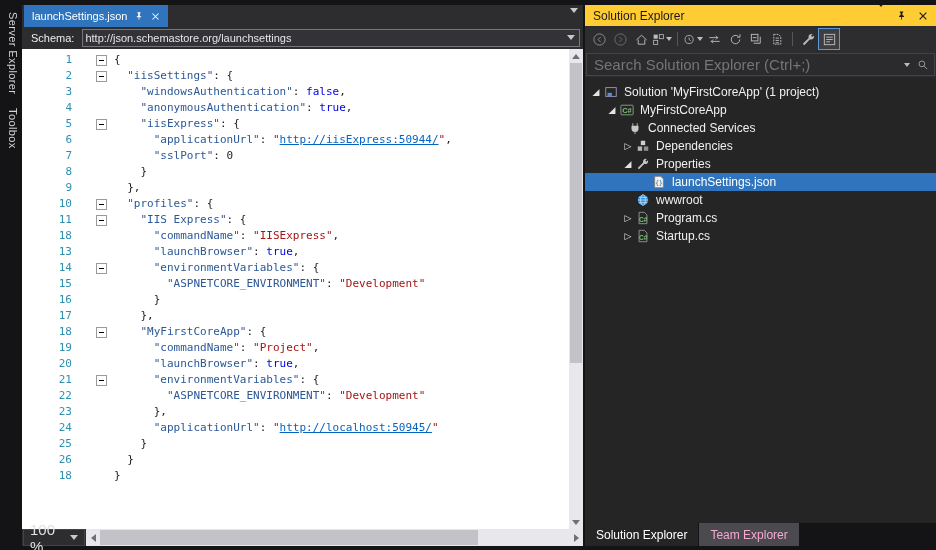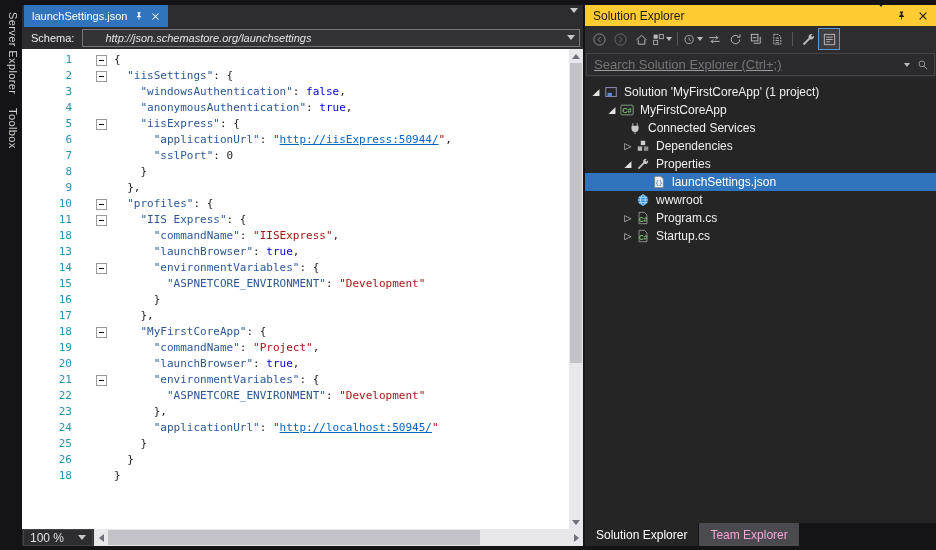--- a/index.html
+++ b/index.html
@@ -16,21 +16,21 @@
 
   
   .editor{position:absolute;left:22px;top:5px;width:561px;bottom:4px;background:var(--chrome);}
   .tab-bar{position:relative;height:22px;background:transparent;}
   .doc-tab{position:absolute;left:2px;top:0;height:22px;background:var(--accent);color:#fff;font-size:11px;display:flex;align-items:center;gap:7px;padding:0 8px;}
   .tab-overflow{position:absolute;right:5px;top:8px;}
   .tri-down{width:0;height:0;border-left:4px solid transparent;border-right:4px solid transparent;border-top:5px solid #c8c8c8;}
   .tri-down.dark{border-top-color:#1c1c1c;}
   .schema-bar{position:absolute;top:22px;left:0;right:0;height:22px;display:flex;align-items:center;padding-left:9px;gap:8px;box-sizing:border-box;}
   .schema-label{color:#ececec;font-size:11px;flex:none;}
-  .schema-combo{flex:1;height:16px;margin-right:3px;background:#333337;border:1px solid #76767a;display:flex;align-items:center;color:#e6e6e6;font-size:11px;padding-left:22px;position:relative;font-style:italic;}
+  .schema-combo{flex:1;height:16px;margin-right:3px;background:#333337;border:1px solid #76767a;display:flex;align-items:center;color:#e6e6e6;font-size:11px;padding-left:2px;position:relative;}
   .schema-combo .tri-down{position:absolute;right:4px;top:5px;}
 
   .editor-body{position:absolute;top:44px;left:0;right:14px;bottom:17px;background:var(--editor-bg);overflow:hidden;padding-top:3px;}
   .code-row{display:flex;height:16px;line-height:16px;font-family:"DejaVu Sans Mono","Liberation Mono",monospace;font-size:11px;}
   .ln{flex:none;width:50px;text-align:right;padding-right:10px;color:var(--line-number);}
   .foldcol{flex:none;width:16px;margin-left:14px;display:flex;align-items:center;}
   .foldbox{width:9px;height:9px;border:1px solid #9a9a9a;background:#fff;position:relative;display:inline-block;}
   .foldbox::after{content:"";position:absolute;left:2px;right:2px;top:4px;height:1px;background:#000;}
   .code{white-space:pre;padding-left:2px;color:#1e1e1e;}
   .tk-p{color:var(--json-property);}
@@ -42,40 +42,40 @@
   .vscroll{position:absolute;top:44px;right:0;width:14px;bottom:17px;background:#e8e8ec;}
   .vthumb{position:absolute;left:1px;right:1px;top:14px;height:300px;background:#c2c2c8;}
   .sbtn{position:absolute;width:14px;height:14px;display:flex;align-items:center;justify-content:center;}
   .arr{width:0;height:0;}
   .arr.up{border-left:4px solid transparent;border-right:4px solid transparent;border-bottom:5px solid #6f6f7a;}
   .arr.down{border-left:4px solid transparent;border-right:4px solid transparent;border-top:5px solid #6f6f7a;}
   .arr.left{border-top:4px solid transparent;border-bottom:4px solid transparent;border-right:5px solid #6f6f7a;}
   .arr.right{border-top:4px solid transparent;border-bottom:4px solid transparent;border-left:5px solid #6f6f7a;}
 
   .editor-bottom{position:absolute;left:0;right:0;bottom:0;height:17px;display:flex;align-items:stretch;background:var(--chrome);}
-  .zoom{width:70px;flex:none;display:flex;align-items:center;justify-content:space-between;padding:0 6px;color:#e2e2e2;font-size:12px;border:1px solid #434346;box-sizing:border-box;margin:0 1px;}
+  .zoom{width:62px;flex:none;display:flex;align-items:center;justify-content:space-between;padding:0 6px;color:#e2e2e2;font-size:15px;border:1px solid #434346;box-sizing:border-box;margin:0 1px;}
   .hscroll{flex:1;background:#e8e8ec;position:relative;}
   .hthumb{position:absolute;top:1px;bottom:1px;left:14px;width:76%;background:#c2c2c8;}
   .hscroll .sbtn{top:1px;height:15px;}
   .hscroll .sbtn.left-btn{left:0;}
   .hscroll .sbtn.right-btn{right:0;}
 
   
   .sepanel{position:absolute;left:585px;top:5px;right:0;bottom:27px;background:var(--panel);display:flex;flex-direction:column;overflow:hidden;}
   .se-title{height:21px;background:var(--title-active-bg);display:flex;align-items:center;padding:0 8px;flex:none;}
   .se-title-text{font-size:12px;color:#1a1a1a;flex:1;}
   .se-title-icons{display:flex;gap:11px;align-items:center;}
   .se-toolbar{height:26px;background:var(--chrome);display:flex;align-items:center;padding:0 4px;gap:1px;flex:none;}
   .tbtn{width:20px;height:20px;display:flex;align-items:center;justify-content:center;gap:1px;}
   .tbtn.pressed{background:#3e3e42;outline:1px solid #5b9bd5;}
   .tsep{width:1px;height:14px;background:#55555a;margin:0 4px;}
   .mini-caret{width:0;height:0;border-left:3px solid transparent;border-right:3px solid transparent;border-top:4px solid #bcbcbc;}
   .se-search{height:23px;background:var(--chrome);padding:1px;flex:none;display:flex;}
   .search-field{flex:1;background:#2b2b2d;border:1px solid #434346;display:flex;align-items:center;padding:0 5px;gap:7px;}
-  .search-input{flex:1;background:transparent;border:none;outline:none;color:#9b9b9b;font-size:13px;font-family:"Liberation Sans",sans-serif;text-decoration:underline;}
+  .search-input{flex:1;background:transparent;border:none;outline:none;color:#9b9b9b;font-size:15px;font-family:"Liberation Sans",sans-serif;}
   .se-tree{flex:1;overflow:hidden;padding-top:6px;}
   .tree-row{height:18px;display:flex;align-items:center;font-size:12px;color:#f0f0f0;cursor:default;}
   .tree-row.selected{background:var(--accent);color:#fff;}
   .expander{width:14px;flex:none;text-align:center;font-size:9px;color:#e4e4e4;line-height:18px;}
   .tree-icon{width:16px;height:16px;flex:none;margin-right:5px;display:flex;align-items:center;justify-content:center;}
   .tree-label{white-space:nowrap;}
   .tree-label.bold{font-weight:normal;}
   .se-tabs{position:absolute;left:585px;right:0;bottom:4px;height:23px;display:flex;font-size:12px;}
   .se-tab{padding:0 11px;display:flex;align-items:center;cursor:default;}
   .se-tab.active{background:var(--panel);color:#fff;}

